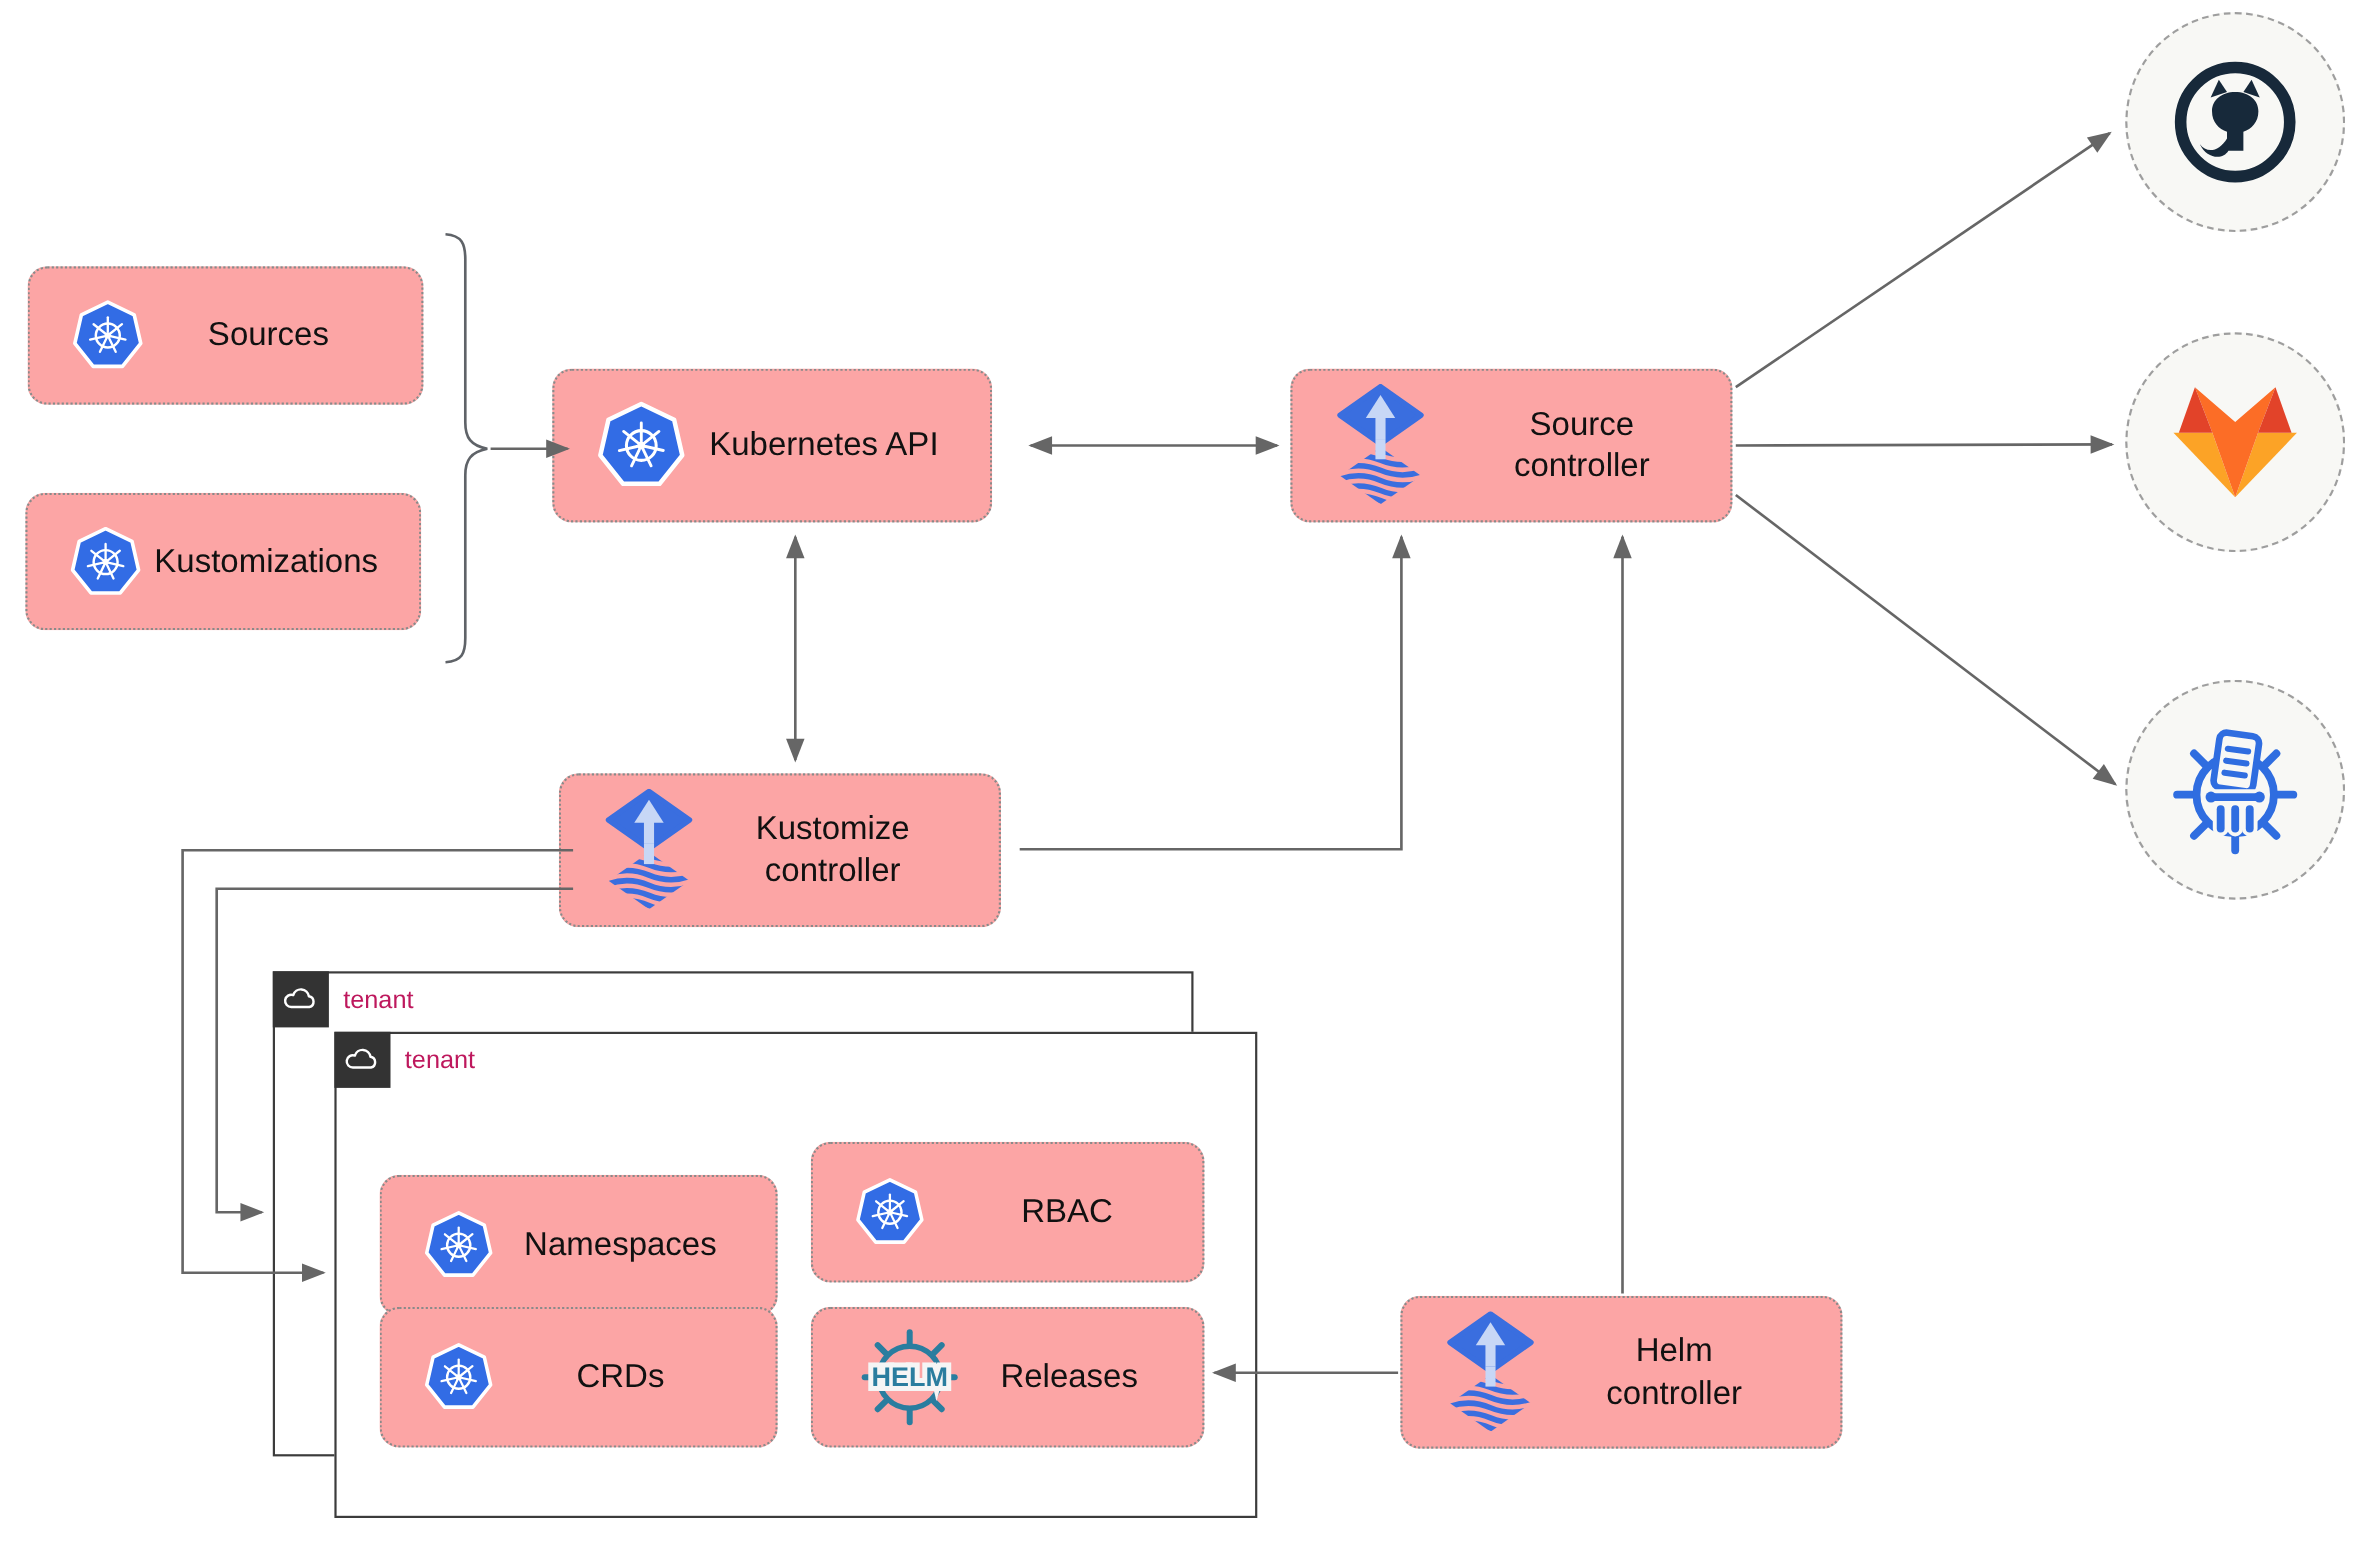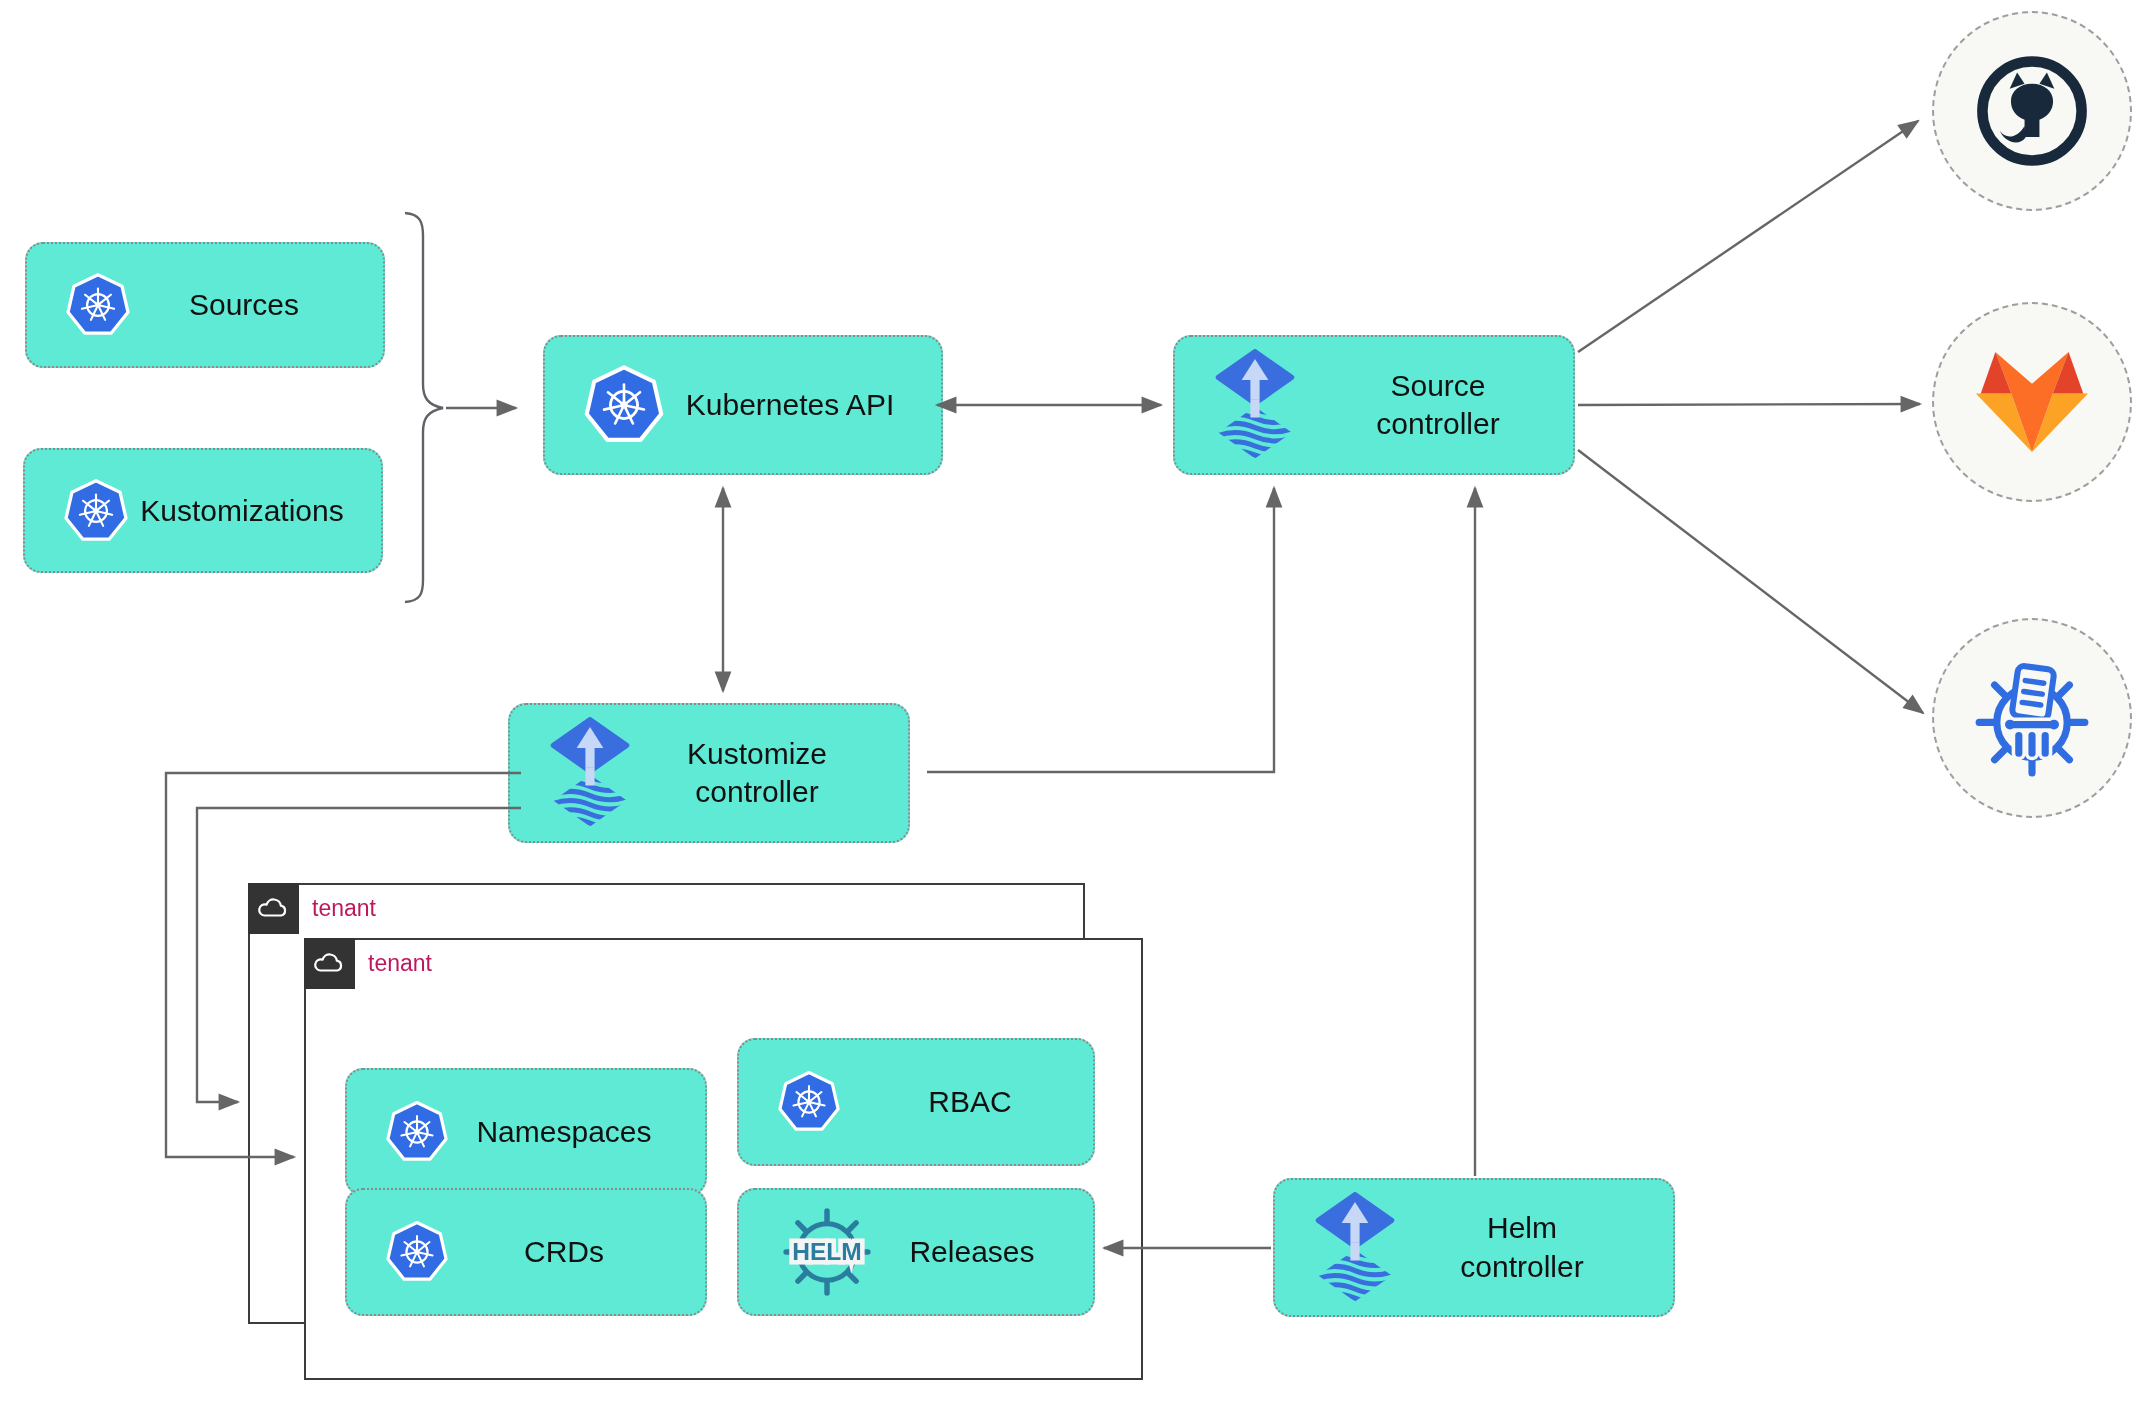--- a/index.html
+++ b/index.html
@@ -1,19 +1,19 @@
 <!DOCTYPE html>
 <html><head>
 <meta charset="utf-8">
 <style>
   html,body{margin:0;padding:0;background:#ffffff;}
   .stage{position:relative;width:2144px;height:1407px;background:#ffffff;
          font-family:"Liberation Sans",sans-serif;overflow:hidden;}
   
-  .dbox{position:absolute;background:#5eead4;border:2.5px dotted #8a8a8a;
+  .dbox{position:absolute;background:#fca5a5;border:2.5px dotted #8a8a8a;
         border-radius:18px;display:flex;align-items:center;box-sizing:border-box;z-index:2;}
   .dbox .ic{flex:0 0 auto;margin-left:38px;display:flex;align-items:center;}
   .dbox .lbl{flex:1;text-align:center;font-size:30px;color:#111;padding-right:26px;}
   .ctr .lbl{line-height:1.28;}
   
   .tenant{position:absolute;background:#ffffff;border:2.5px solid #3c3c3c;box-sizing:border-box;}
   .tenant .badge{position:absolute;top:-2.5px;left:-2.5px;width:51px;height:51px;background:#333333;
         display:flex;align-items:center;justify-content:center;}
   .tenant .tlabel{position:absolute;top:-2.5px;left:62px;height:51px;line-height:51px;
         font-size:23px;color:#be185d;}
@@ -80,21 +80,21 @@
           <line x1="50" y1="45" x2="50" y2="25" transform="rotate(205.6 50 50)"></line>
           <line x1="50" y1="45" x2="50" y2="25" transform="rotate(257 50 50)"></line>
           <line x1="50" y1="45" x2="50" y2="25" transform="rotate(308.4 50 50)"></line>
         </g>
         <circle cx="50" cy="50" r="4.5" fill="#ffffff"></circle>
       </svg>
     </div>
     <div class="lbl">Kustomizations</div>
   </div>
 
-  <div class="dbox" style="left:543px;top:335px;width:400px;height:140px;z-index:3;align-items:center;">
+  <div class="dbox" style="left:502px;top:335px;width:400px;height:140px;z-index:3;align-items:center;">
     <div class="ic">
       <svg width="82" height="82" viewBox="0 0 100 100">
         <polygon points="50,4 86.4,21.5 95.4,60.9 70.2,92.5 29.8,92.5 4.6,60.9 13.6,21.5" fill="#326ce5" stroke="#ffffff" stroke-width="5" stroke-linejoin="round"></polygon>
         <circle cx="50" cy="50" r="16.5" fill="none" stroke="#ffffff" stroke-width="3.4"></circle>
         <g stroke="#ffffff" stroke-width="3.2" stroke-linecap="round">
           <line x1="50" y1="45" x2="50" y2="25"></line>
             <line x1="50" y1="45" x2="50" y2="25" transform="rotate(51.4 50 50)"></line>
           <line x1="50" y1="45" x2="50" y2="25" transform="rotate(102.8 50 50)"></line>
           <line x1="50" y1="45" x2="50" y2="25" transform="rotate(154.2 50 50)"></line>
           <line x1="50" y1="45" x2="50" y2="25" transform="rotate(205.6 50 50)"></line>

